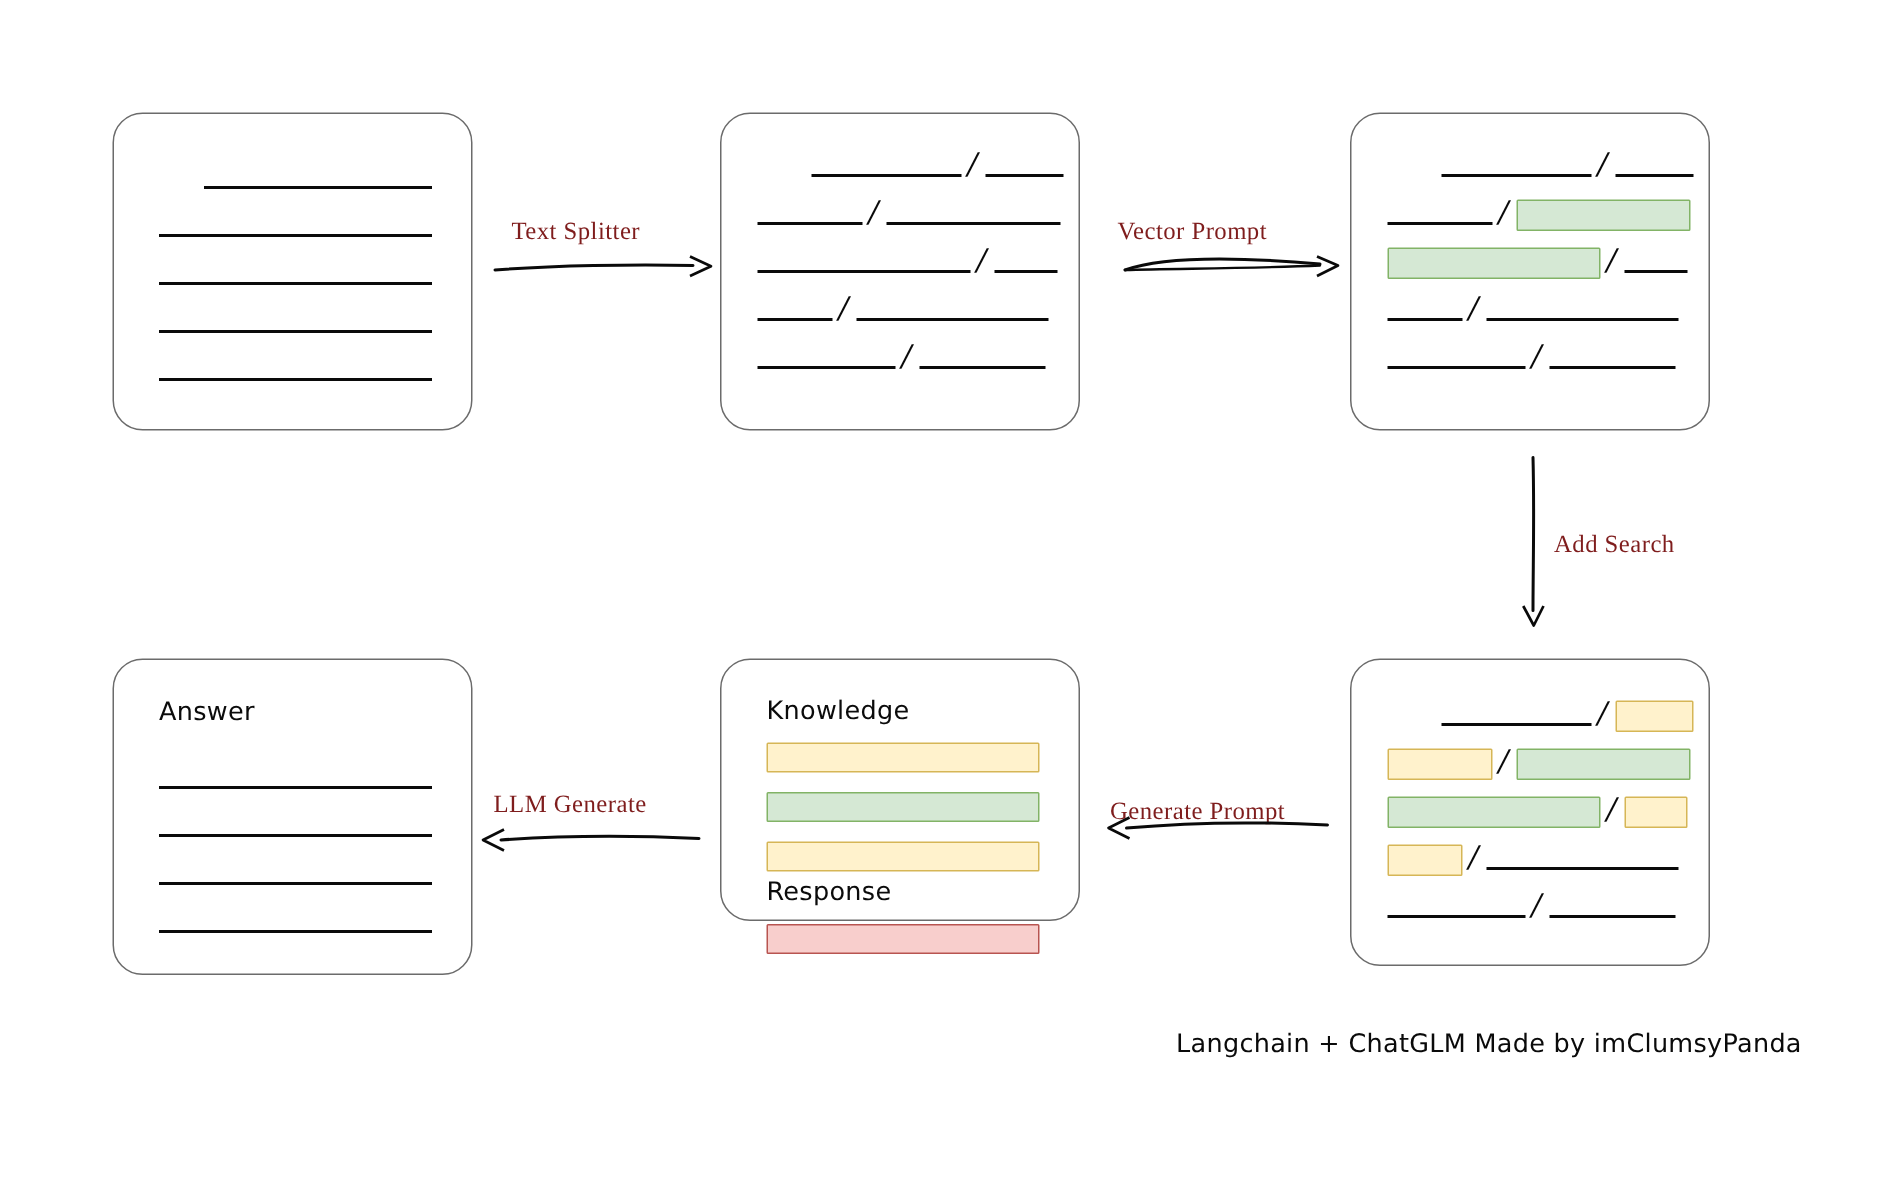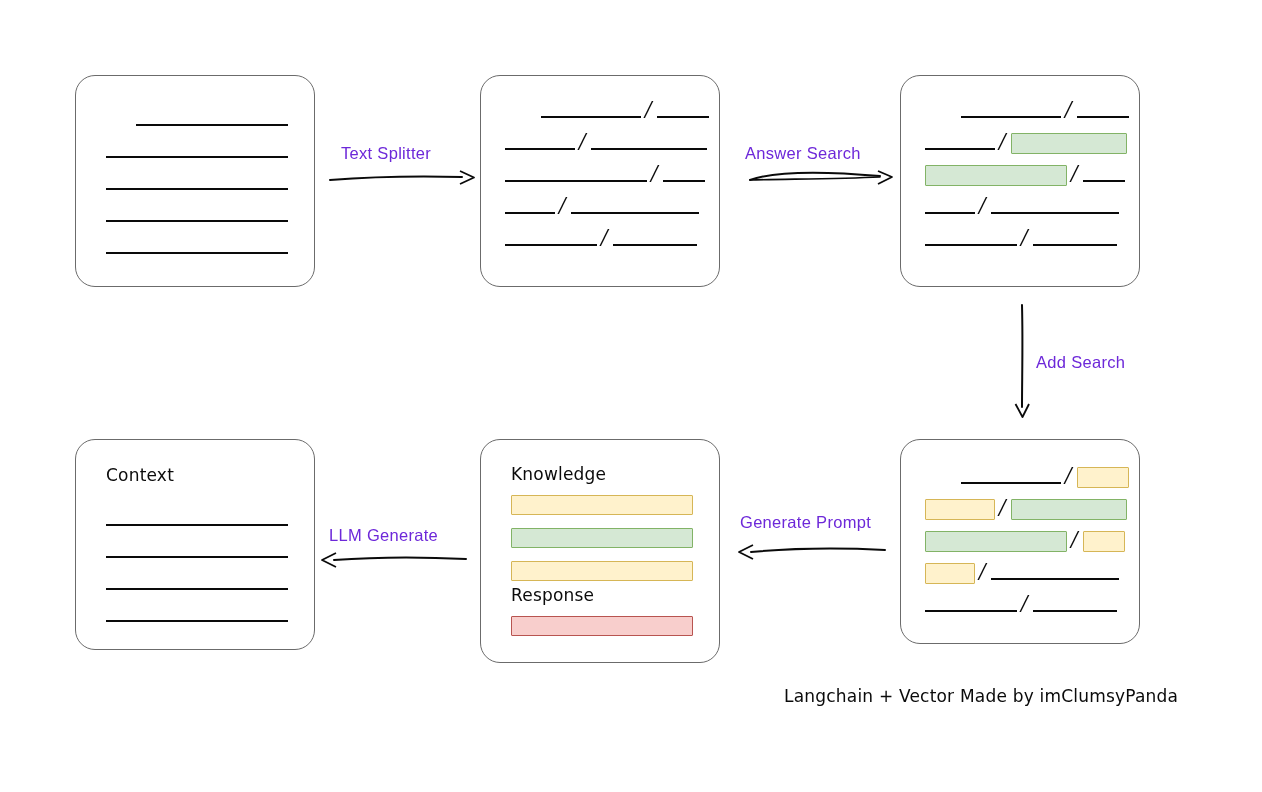--- a/index.html
+++ b/index.html
@@ -75,23 +75,23 @@
     height: 20px;
     border: 1.6px solid #000;
     border-radius: 1px;
   }
   .bar.yellow { background:#fff2cc; border-color:#d6b656; }
   .bar.green  { background:#d5e8d4; border-color:#82b366; }
   .bar.red    { background:#f8cecc; border-color:#b85450; }
 
   .edge-label {
     position: absolute;
-    font-family: Liberation Sans, sans-serif;
+    font-family: Liberation Serif, serif;
     font-size: 16.5px;
-    color: #6d28d9;
+    color: #7f1d1d;
     white-space: nowrap;
     letter-spacing: .3px;
   }
   .caption {
     position: absolute;
     font-family: "DejaVu Sans", sans-serif;
     font-size: 17px;
     color: #0a0a0a;
     white-space: nowrap;
     letter-spacing: .2px;
@@ -151,21 +151,21 @@
       <div class="slash">/</div>
       <div class="seg" style="width:128px;"></div>
     </div>
     <div class="row" style="left:24px; top:152px;">
       <div class="seg" style="width:92px;"></div>
       <div class="slash">/</div>
       <div class="seg" style="width:84px;"></div>
     </div>
   </div>
 
-  <div class="edge-label" style="left:745px; top:144px;">Answer Search</div>
+  <div class="edge-label" style="left:745px; top:144px;">Vector Prompt</div>
   <svg class="arrow" style="left:748px; top:168px;" width="146" height="20" viewBox="0 0 146 20">
     <path d="M2 12 C30 2, 86 4, 132 8" stroke="#0a0a0a" stroke-width="2" fill="none" stroke-linecap="round"></path>
     <path d="M2 12 C34 11, 88 11, 132 9" stroke="#0a0a0a" stroke-width="1.6" fill="none" stroke-linecap="round"></path>
     <path d="M130 3 L144 9 L130 16" stroke="#0a0a0a" stroke-width="1.8" fill="none" stroke-linejoin="round"></path>
   </svg>
 
   <div class="card" style="left:900px; top:75px; width:240px; height:212px;">
     <div class="row" style="left:60px; top:24px;">
       <div class="seg" style="width:100px;"></div>
       <div class="slash">/</div>
@@ -193,51 +193,51 @@
     </div>
   </div>
 
   <div class="edge-label" style="left:1036px; top:353px;">Add Search</div>
   <svg class="arrow" style="left:1012px; top:303px;" width="20" height="116" viewBox="0 0 20 116">
     <path d="M10 2 C11 40, 10 74, 10 104" stroke="#0a0a0a" stroke-width="2" fill="none" stroke-linecap="round"></path>
     <path d="M3.5 101 L10.5 114 L17 101" stroke="#0a0a0a" stroke-width="1.8" fill="none" stroke-linejoin="round"></path>
   </svg>
 
   <div class="card" style="left:75px; top:439px; width:240px; height:211px;">
-    <div class="card-label" style="left:30px; top:25px;">Context</div>
+    <div class="card-label" style="left:30px; top:25px;">Answer</div>
     <div class="row" style="left:0; top:68px; width:240px;">
       <div class="seg" style="margin-left:30px; width:182px;"></div>
     </div>
     <div class="row" style="left:0; top:100px; width:240px;">
       <div class="seg" style="margin-left:30px; width:182px;"></div>
     </div>
     <div class="row" style="left:0; top:132px; width:240px;">
       <div class="seg" style="margin-left:30px; width:182px;"></div>
     </div>
     <div class="row" style="left:0; top:164px; width:240px;">
       <div class="seg" style="margin-left:30px; width:182px;"></div>
     </div>
   </div>
 
   <div class="edge-label" style="left:329px; top:526px;">LLM Generate</div>
   <svg class="arrow" style="left:320px; top:551px;" width="148" height="18" viewBox="0 0 148 18">
     <path d="M14 9 C55 6, 106 6, 146 8" stroke="#0a0a0a" stroke-width="2" fill="none" stroke-linecap="round"></path>
     <path d="M16 2 L2 9 L16 16" stroke="#0a0a0a" stroke-width="1.8" fill="none" stroke-linejoin="round"></path>
   </svg>
 
-  <div class="card" style="left:480px; top:439px; width:240px; height:224px;">
+  <div class="card" style="left:480px; top:439px; width:240px; height:175px;">
     <div class="card-label" style="left:30px; top:24px;">Knowledge</div>
     <div class="bar yellow" style="left:30px; top:55px; width:182px;"></div>
     <div class="bar green" style="left:30px; top:88px; width:182px;"></div>
     <div class="bar yellow" style="left:30px; top:121px; width:182px;"></div>
     <div class="card-label" style="left:30px; top:145px;">Response</div>
     <div class="bar red" style="left:30px; top:176px; width:182px;"></div>
   </div>
 
-  <div class="edge-label" style="left:740px; top:513px;text-align:right;">Generate Prompt</div>
+  <div class="edge-label" style="left:740px; top:531px;text-align:right;">Generate Prompt</div>
   <svg class="arrow" style="left:737px; top:543px;" width="150" height="18" viewBox="0 0 150 18">
     <path d="M14 9 C58 5, 108 5, 148 7" stroke="#0a0a0a" stroke-width="2" fill="none" stroke-linecap="round"></path>
     <path d="M16 2 L2 9 L16 16" stroke="#0a0a0a" stroke-width="1.8" fill="none" stroke-linejoin="round"></path>
   </svg>
 
   <div class="card" style="left:900px; top:439px; width:240px; height:205px;">
     <div class="row" style="left:60px; top:26px;">
       <div class="seg" style="width:100px;"></div>
       <div class="slash">/</div>
       <div class="seg fill yellow" style="width:52px;"></div>
@@ -257,15 +257,15 @@
       <div class="slash">/</div>
       <div class="seg" style="width:128px;"></div>
     </div>
     <div class="row" style="left:24px; top:154px;">
       <div class="seg" style="width:92px;"></div>
       <div class="slash">/</div>
       <div class="seg" style="width:84px;"></div>
     </div>
   </div>
 
-  <div class="caption" style="left:784px; top:686px;">Langchain + Vector Made by imClumsyPanda</div>
+  <div class="caption" style="left:784px; top:686px;">Langchain + ChatGLM Made by imClumsyPanda</div>
 
 </div>
 
 </body></html>

